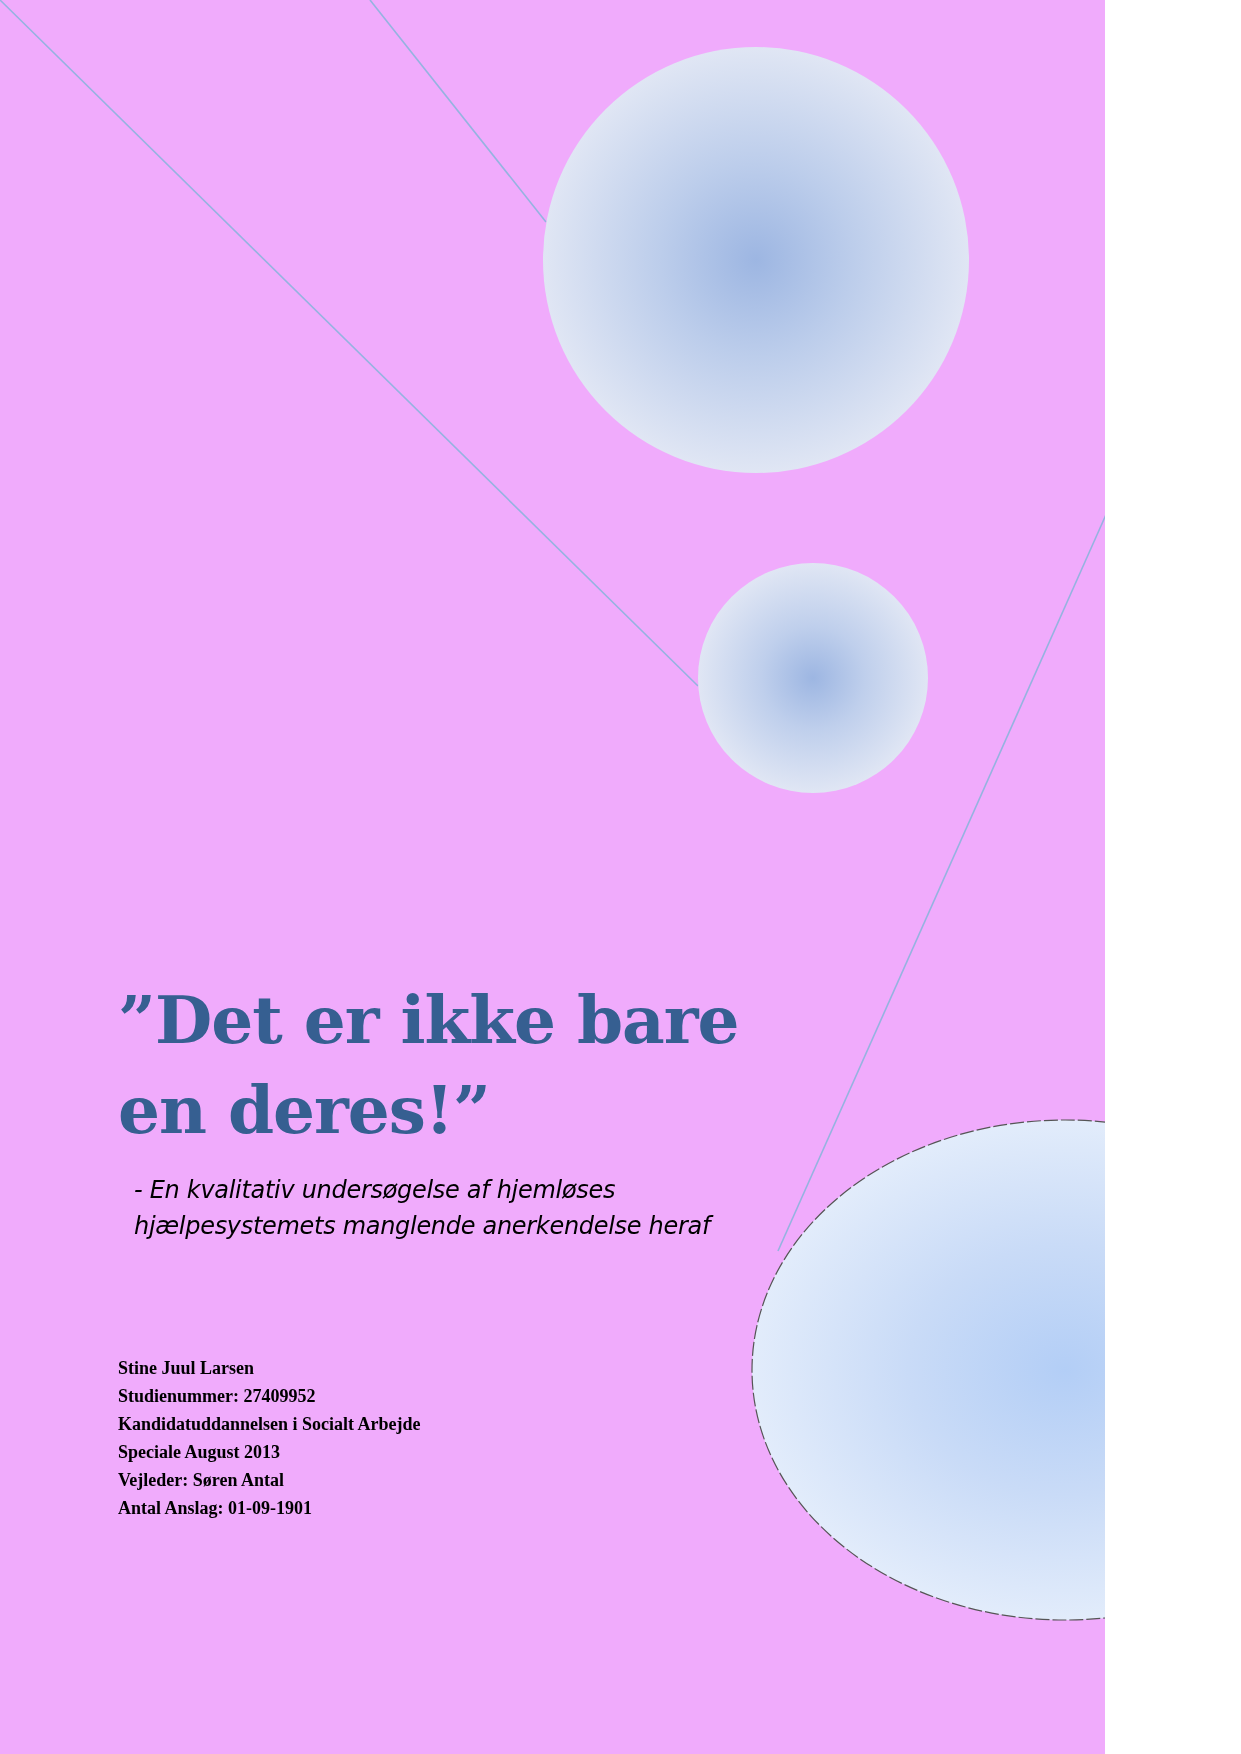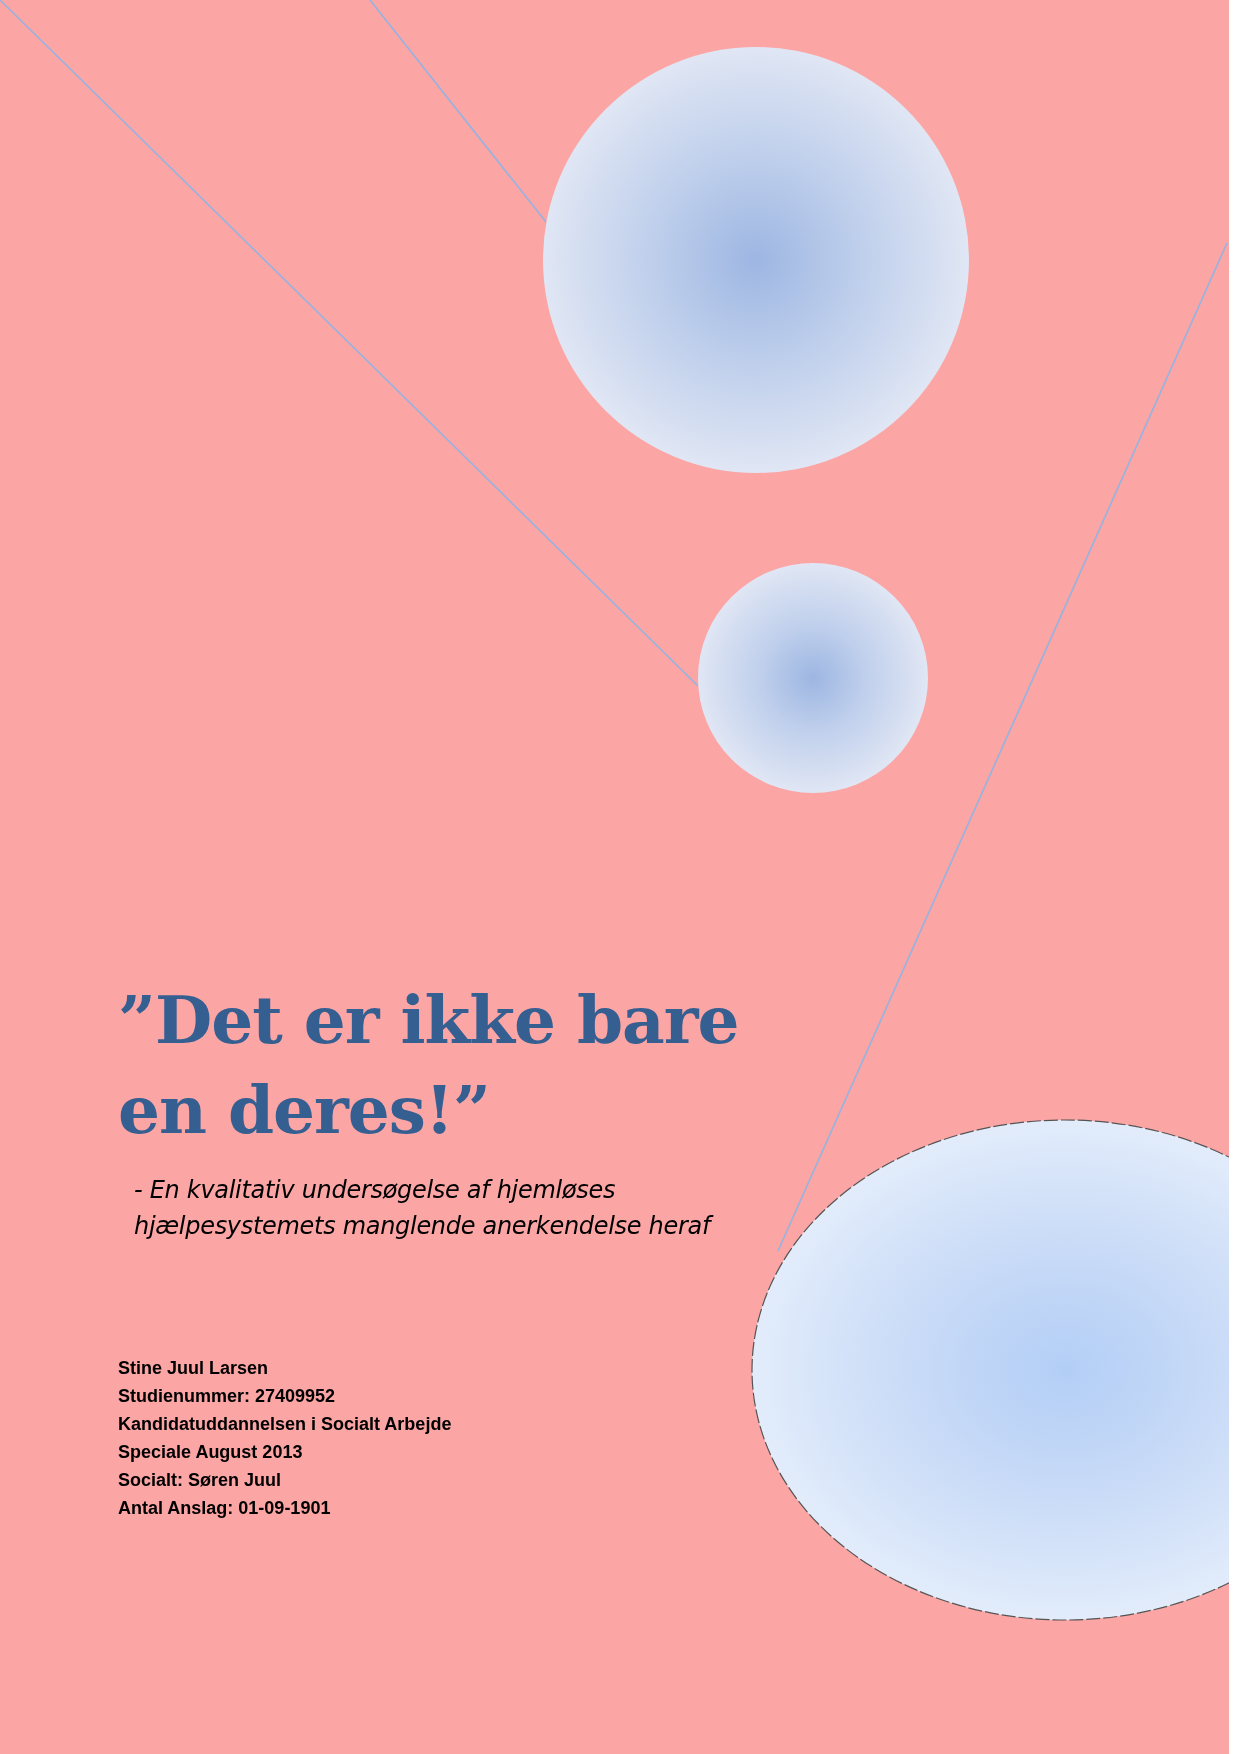--- a/index.html
+++ b/index.html
@@ -9,23 +9,23 @@
     }
     body {
       width: 1241px;
       height: 1754px;
       position: relative;
       overflow: hidden;
     }
     .page {
       position: absolute;
       left: 0; top: 0;
-      width: 1229px;
+      width: 1105px;
       height: 1754px;
-      background: #fca5a5;
+      background: #f0abfc;
       overflow: hidden;
     }
     .decor {
       position: absolute;
       left: 0; top: 0;
       width: 1241px;
       height: 1754px;
     }
     .title {
       position: absolute;
@@ -59,21 +59,21 @@
     .subtitle .line {
       display: block;
     }
     .meta {
       position: absolute;
       left: 118px;
       top: 1354px;
       margin: 0;
       padding: 0;
       list-style: none;
-      font-family: Liberation Sans, sans-serif;
+      font-family: Liberation Serif, serif;
       font-weight: bold;
       font-size: 18px;
       line-height: 28px;
       color: #000000;
       white-space: nowrap;
     }
     .meta li {
       margin: 0;
       padding: 0;
     }
@@ -131,17 +131,17 @@
   <p class="subtitle">
     <span class="line">- En kvalitativ undersøgelse af hjemløses</span>
     <span class="line">hjælpesystemets manglende anerkendelse heraf</span>
   </p>
 
   <ul class="meta">
     <li>Stine Juul Larsen</li>
     <li>Studienummer: 27409952</li>
     <li>Kandidatuddannelsen i Socialt Arbejde</li>
     <li>Speciale August 2013</li>
-    <li>Socialt: Søren Juul</li>
+    <li>Vejleder: Søren Antal</li>
     <li>Antal Anslag: 01-09-1901</li>
   </ul>
 
 </div>
 
 </body></html>

